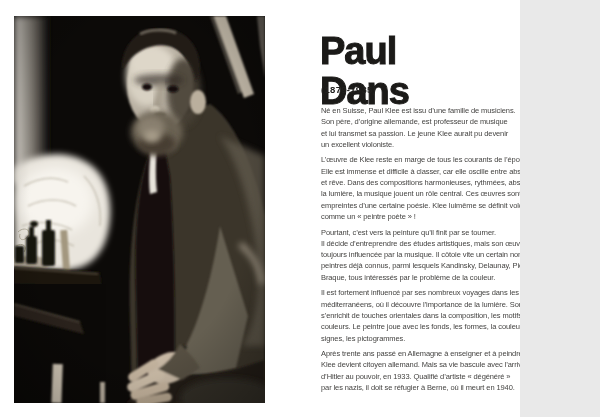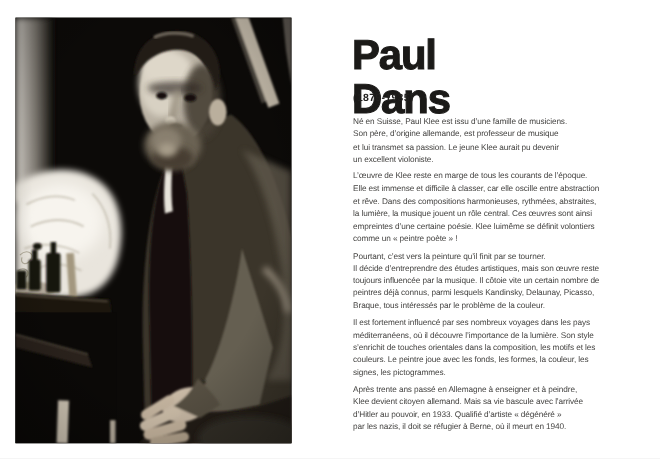--- a/index.html
+++ b/index.html
@@ -1,18 +1,18 @@
 <!DOCTYPE html>
 <html><head>
 <meta charset="utf-8">
 <style>
   html,body{margin:0;padding:0;background:#e9e9e9;}
   .page{
     position:relative;
-    width:600px;height:417px;
+    width:520px;height:417px;
     background:#ffffff;
     overflow:hidden;
     font-family:"Liberation Sans", sans-serif;
   }
   .photo{
     position:absolute;left:14px;top:16px;width:251px;height:387px;
     background:#0c0a08;
   }
   .photo svg{display:block;width:251px;height:387px;}
   .right-col{

